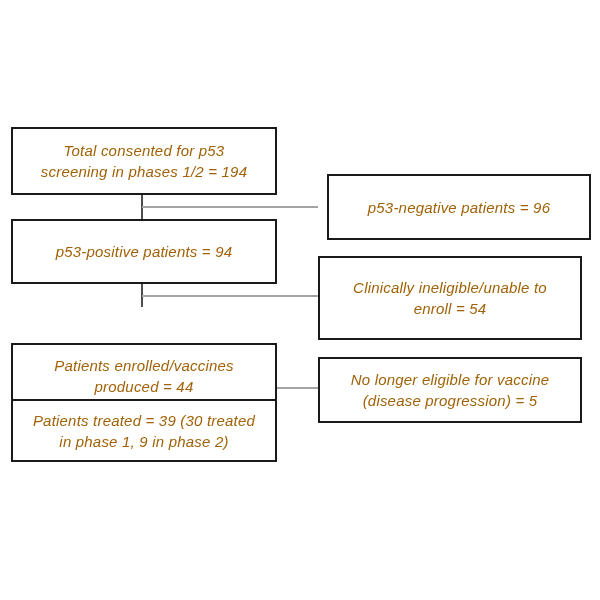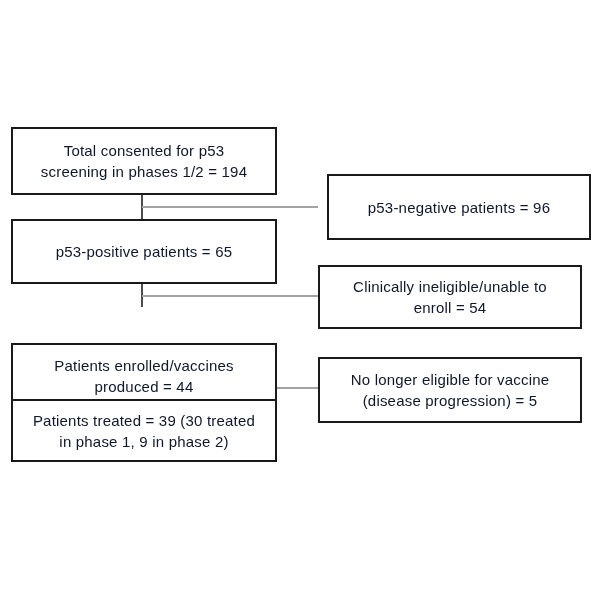--- a/index.html
+++ b/index.html
@@ -6,22 +6,23 @@
     margin: 0;
     padding: 0;
     background: #ffffff;
   }
   .canvas {
     position: relative;
     width: 600px;
     height: 600px;
     background: #ffffff;
     font-family: "Liberation Sans", "DejaVu Sans", sans-serif;
-    color: #0f172a;
+    color: #a16207;
     overflow: hidden;
+    font-style: italic;
   }
   .box {
     position: absolute;
     box-sizing: border-box;
     border: 2px solid #1a1a1a;
     background: #ffffff;
     display: flex;
     align-items: center;
     justify-content: center;
     text-align: center;
@@ -36,21 +37,21 @@
   }
   .main-box  { left: 11px;  width: 266px; }
   .excl-box  { left: 318px; width: 264px; }
 
   .b1 { top: 127px; height: 68px; }
   .b2 { top: 219px; height: 65px; }
   .b3 { top: 307px; height: 66px; margin-top: 36px; }
   .b4 { top: 399px; height: 63px; }
 
   .r1 { top: 174px; height: 66px; margin-left: 9px; }
-  .r2 { top: 265px; height: 64px; }
+  .r2 { top: 256px; height: 84px; }
   .r3 { top: 357px; height: 66px; }
 
   .vline {
     position: absolute;
     left: 141px;
     width: 2px;
     background: #4d4d4d;
     z-index: 1;
   }
   .v1 { top: 195px; height: 24px; }
@@ -73,21 +74,21 @@
 <body>
 
 <div class="canvas">
 
   <div class="box main-box b1">
     <span class="box-text">Total consented for p53
 screening in phases 1/2 = 194</span>
   </div>
 
   <div class="box main-box b2">
-    <span class="box-text">p53-positive patients = 65</span>
+    <span class="box-text">p53-positive patients = 94</span>
   </div>
 
   <div class="box main-box b3">
     <span class="box-text">Patients enrolled/vaccines
 produced = 44</span>
   </div>
 
   <div class="box main-box b4">
     <span class="box-text">Patients treated = 39 (30 treated
 in phase 1, 9 in phase 2)</span>

